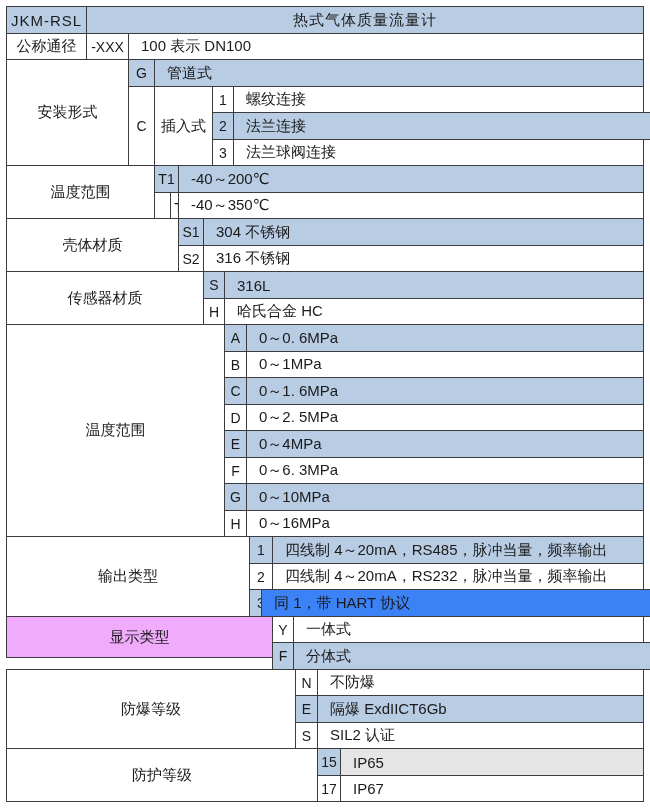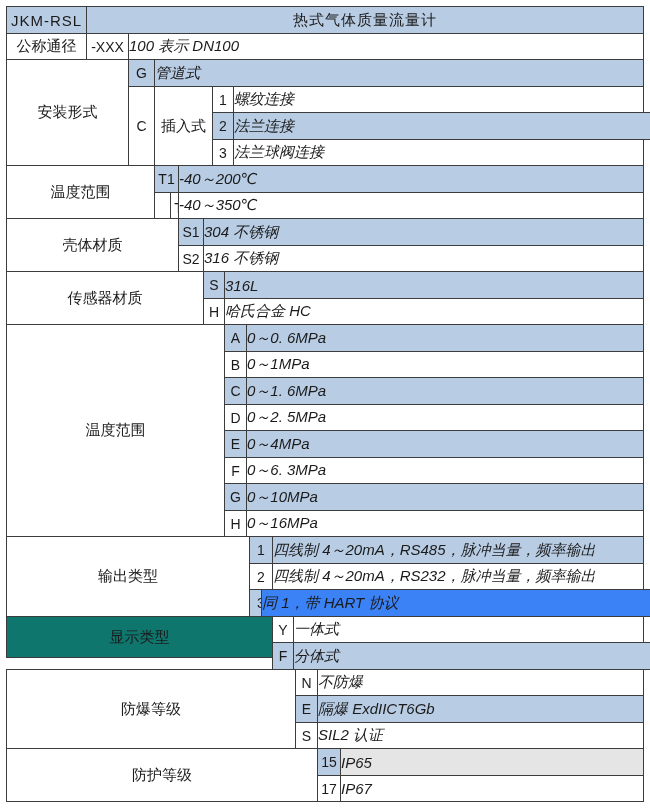--- a/index.html
+++ b/index.html
@@ -12,21 +12,21 @@
   }
   .cell{
     position:absolute;box-sizing:border-box;
     border:1px solid #3c3c3c;
     display:flex;align-items:center;
     font-size:15px;color:#1b1b1b;
     white-space:nowrap;overflow:hidden;
     background:#ffffff;
   }
   .c{justify-content:center;}
-  .l{justify-content:flex-start;padding-left:0;font-style:italic;}
+  .l{justify-content:flex-start;padding-left:12px;}
   .code{font-size:14px;}
   .hdr{letter-spacing:1px;}
 </style>
 </head>
 <body>
 
 <div id="spec-table">
     <div class="cell c hdr" style="left: 0px; top: 0px; width: 81px; height: 28px; background: rgb(184, 204, 228);">JKM-RSL</div>
     <div class="cell c hdr" style="left: 80px; top: 0px; width: 558px; height: 28px; background: rgb(184, 204, 228);">热式气体质量流量计</div>
     <div class="cell c" style="left: 0px; top: 27px; width: 81px; height: 27px; background: rgb(255, 255, 255);">公称通径</div>
@@ -75,21 +75,21 @@
     <div class="cell l" style="left: 240px; top: 477px; width: 398px; height: 28px; background: rgb(184, 204, 228);">0～10MPa</div>
     <div class="cell c code" style="left: 218px; top: 504px; width: 23px; height: 27px; background: rgb(255, 255, 255);">H</div>
     <div class="cell l" style="left: 240px; top: 504px; width: 398px; height: 27px; background: rgb(255, 255, 255);">0～16MPa</div>
     <div class="cell c" style="left: 0px; top: 530px; width: 244px; height: 81px; background: rgb(255, 255, 255);">输出类型</div>
     <div class="cell c code" style="left: 243px; top: 530px; width: 24px; height: 28px; background: rgb(184, 204, 228);">1</div>
     <div class="cell l" style="left: 266px; top: 530px; width: 372px; height: 28px; background: rgb(184, 204, 228);">四线制 4～20mA，RS485，脉冲当量，频率输出</div>
     <div class="cell c code" style="left: 243px; top: 557px; width: 24px; height: 27px; background: rgb(255, 255, 255);">2</div>
     <div class="cell l" style="left: 266px; top: 557px; width: 372px; height: 27px; background: rgb(255, 255, 255);">四线制 4～20mA，RS232，脉冲当量，频率输出</div>
     <div class="cell c code" style="left: 243px; top: 583px; width: 24px; height: 28px; background: rgb(184, 204, 228);">3</div>
     <div class="cell l" style="left: 255px; top: 583px; width: 396px; height: 28px; background: #3b82f6;">同 1，带 HART 协议</div>
-    <div class="cell c" style="left: 0px; top: 610px; width: 267px; height: 42px; background: #0f766e;">显示类型</div>
+    <div class="cell c" style="left: 0px; top: 610px; width: 267px; height: 42px; background: #f0abfc;">显示类型</div>
     <div class="cell c code" style="left: 266px; top: 610px; width: 22px; height: 27px; background: rgb(255, 255, 255);">Y</div>
     <div class="cell l" style="left: 287px; top: 610px; width: 351px; height: 27px; background: rgb(255, 255, 255);">一体式</div>
     <div class="cell c code" style="left: 266px; top: 636px; width: 22px; height: 28px; background: rgb(184, 204, 228);">F</div>
     <div class="cell l" style="left: 287px; top: 636px; width: 368px; height: 28px; background: rgb(184, 204, 228);">分体式</div>
     <div class="cell c" style="left: 0px; top: 663px; width: 290px; height: 80px; background: rgb(255, 255, 255);">防爆等级</div>
     <div class="cell c code" style="left: 289px; top: 663px; width: 23px; height: 27px; background: rgb(255, 255, 255);">N</div>
     <div class="cell l" style="left: 311px; top: 663px; width: 327px; height: 27px; background: rgb(255, 255, 255);">不防爆</div>
     <div class="cell c code" style="left: 289px; top: 689px; width: 23px; height: 28px; background: rgb(184, 204, 228);">E</div>
     <div class="cell l" style="left: 311px; top: 689px; width: 327px; height: 28px; background: rgb(184, 204, 228);">隔爆 ExdIICT6Gb</div>
     <div class="cell c code" style="left: 289px; top: 716px; width: 23px; height: 27px; background: rgb(255, 255, 255);">S</div>

